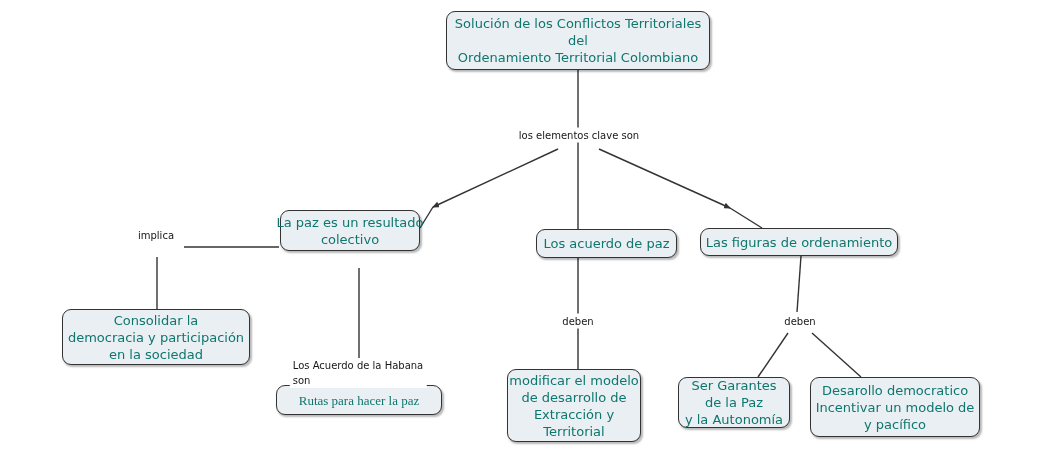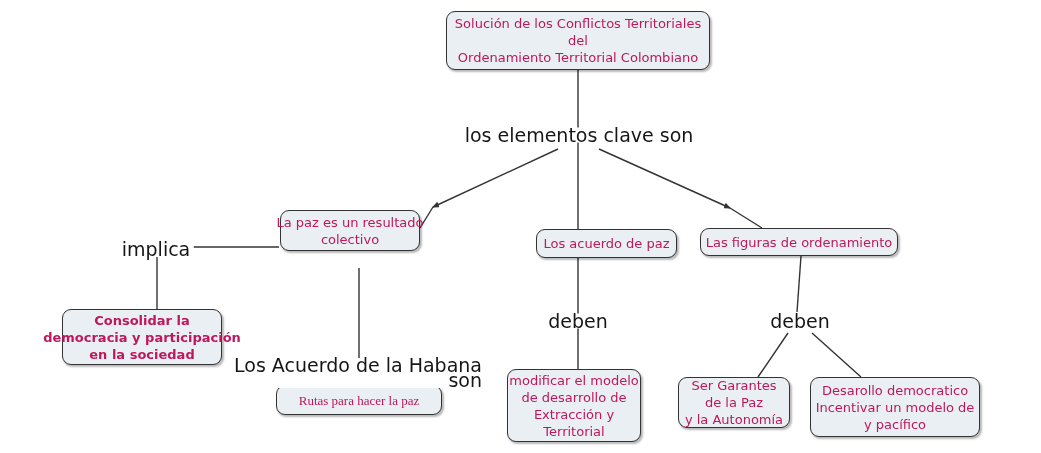--- a/index.html
+++ b/index.html
@@ -11,31 +11,31 @@
     overflow:hidden;
   }
   #wires{position:absolute;left:0;top:0;width:1041px;height:453px;z-index:1;}
   .concept{
     position:absolute;z-index:2;
     background:#e9eff2;
     border:1.4px solid #333333;
     border-radius:9px;
     box-shadow:1.5px 2px 2px rgba(0,0,0,0.28);
     display:flex;flex-direction:column;align-items:center;justify-content:center;
-    font-size:13px;line-height:17px;color:#be185d;
+    font-size:13px;line-height:17px;color:#0f766e;
     text-align:center;box-sizing:border-box;padding:1px 2px;
   }
   .concept .ln{display:block;white-space:nowrap;}
   .link-label{
     position:absolute;z-index:2;
     transform:translate(-50%,-50%);
     background:#ffffff;
     padding:0 3px;
-    font-size:19px;line-height:15px;color:#161616;
-    text-align:right;
+    font-size:10px;line-height:15px;color:#161616;
+    text-align:left;
   }
   .link-label .ln{display:block;white-space:nowrap;}
 </style>
 </head>
 <body>
 
 <div id="canvas">
   <svg id="wires" xmlns="http://www.w3.org/2000/svg" viewBox="0 0 1041 453">
       <defs>
         <marker id="arrow" markerWidth="8" markerHeight="6" refX="6" refY="3" orient="auto" markerUnits="userSpaceOnUse">
@@ -63,21 +63,21 @@
     <div class="concept" style="left: 280px; top: 210px; width: 140px; height: 41px;">
       <span class="ln">La paz es un resultado</span>
       <span class="ln">colectivo</span>
     </div>
     <div class="concept" style="left: 508px; top: 229px; width: 141px; height: 29px; margin-left: 28px;">
       <span class="ln">Los acuerdo de paz</span>
     </div>
     <div class="concept" style="left: 700px; top: 228px; width: 198px; height: 28px;">
       <span class="ln">Las figuras de ordenamiento</span>
     </div>
-    <div class="concept" style="left: 62px; top: 309px; width: 160px; height: 56px; font-weight: bold;">
+    <div class="concept" style="left: 62px; top: 309px; width: 188px; height: 56px;">
       <span class="ln">Consolidar la</span>
       <span class="ln">democracia y participación</span>
       <span class="ln">en la sociedad</span>
     </div>
     <div class="concept" style="left: 276px; top: 385px; width: 166px; height: 30px; font-family: Liberation Serif, serif;">
       <span class="ln">Rutas para hacer la paz</span>
     </div>
     <div class="concept" style="left: 507px; top: 369px; width: 134px; height: 73px;">
       <span class="ln">modificar el modelo</span>
       <span class="ln">de desarrollo de</span>
@@ -90,21 +90,21 @@
       <span class="ln">y la Autonomía</span>
     </div>
     <div class="concept" style="left: 810px; top: 377px; width: 170px; height: 60px;">
       <span class="ln">Desarollo democratico</span>
       <span class="ln">Incentivar un modelo de</span>
       <span class="ln">y pacífico</span>
     </div>
     <div class="link-label" style="left: 579px; top: 135px;">
       <span class="ln">los elementos clave son</span>
     </div>
-    <div class="link-label" style="left: 156px; top: 249px;">
+    <div class="link-label" style="left: 156px; top: 235px;">
       <span class="ln">implica</span>
     </div>
     <div class="link-label" style="left: 358px; top: 329px; margin-top: 44px;">
       <span class="ln">Los Acuerdo de la Habana</span>
       <span class="ln">son</span>
     </div>
     <div class="link-label" style="left: 578px; top: 321px;">
       <span class="ln">deben</span>
     </div>
     <div class="link-label" style="left: 800px; top: 321px;">

